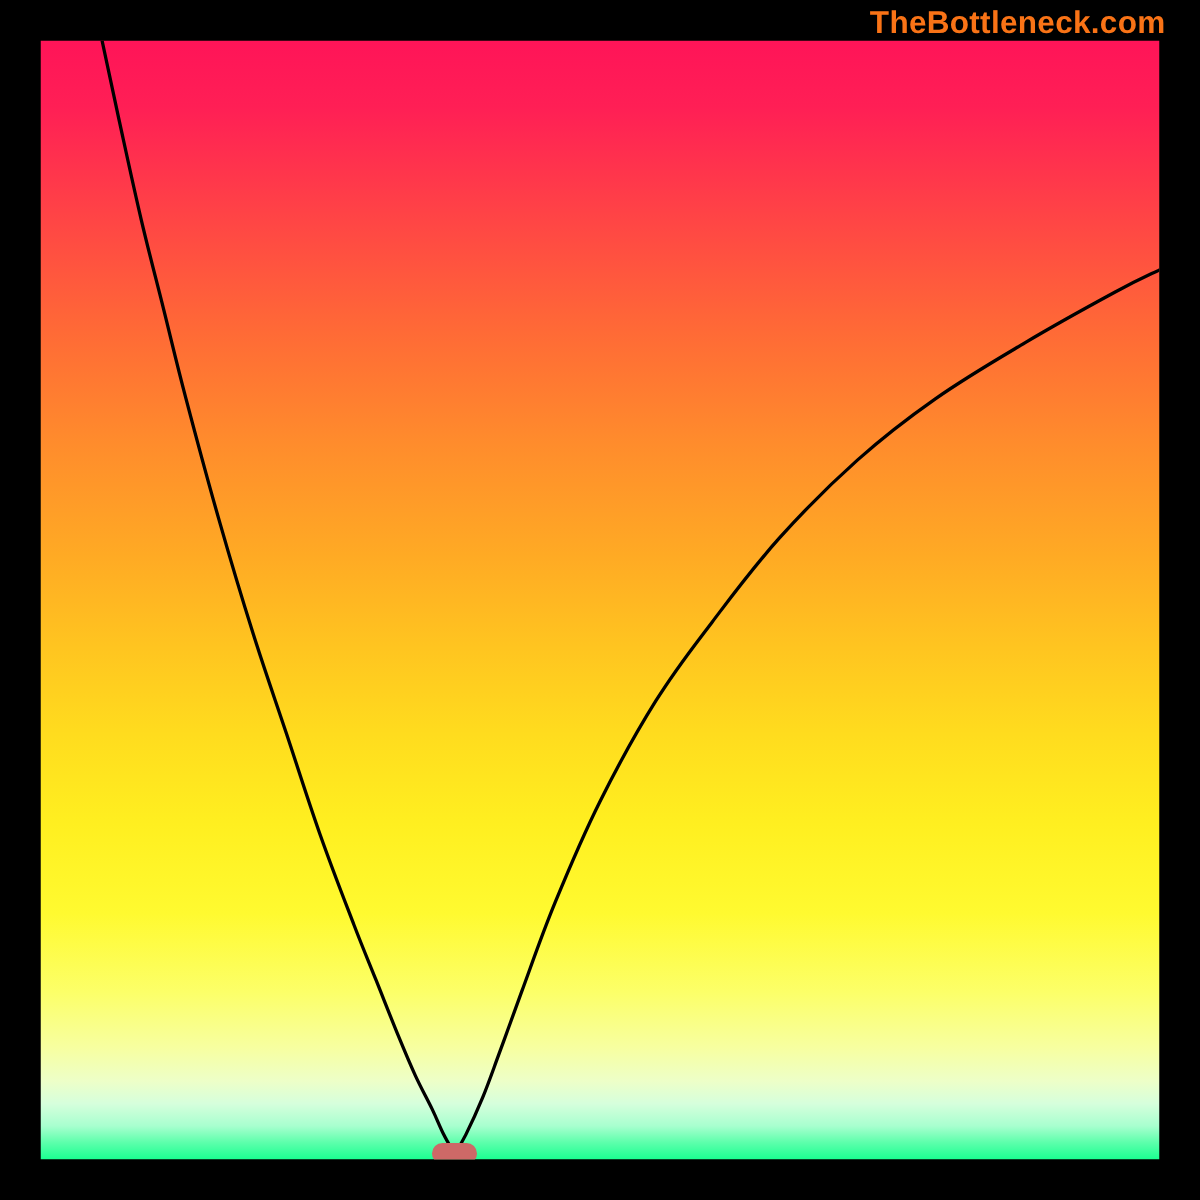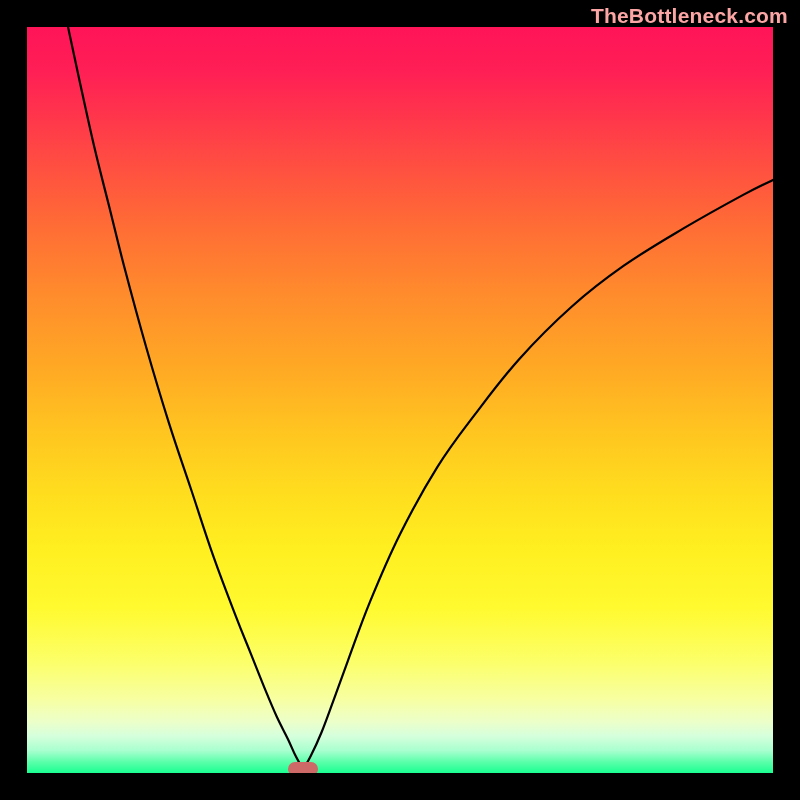--- a/index.html
+++ b/index.html
@@ -46,25 +46,25 @@
       #edffc8 93%,
       #d6ffdc 95%,
       #a8ffcf 97%,
       #5cffab 98.5%,
       #1aff91 100%
     );
   }
   .watermark {
     position: absolute;
     top: 4px;
-    right: 12px;
+    right: 23px;
     font-family: Arial, Helvetica, sans-serif;
     font-size: 21px;
     font-weight: 600;
-    color: #fca5a5;
+    color: #f97316;
     letter-spacing: 0.2px;
   }
   .curve {
     position: absolute;
     inset: 0;
   }
   .marker {
     position: absolute;
     width: 30px;
     height: 14px;

